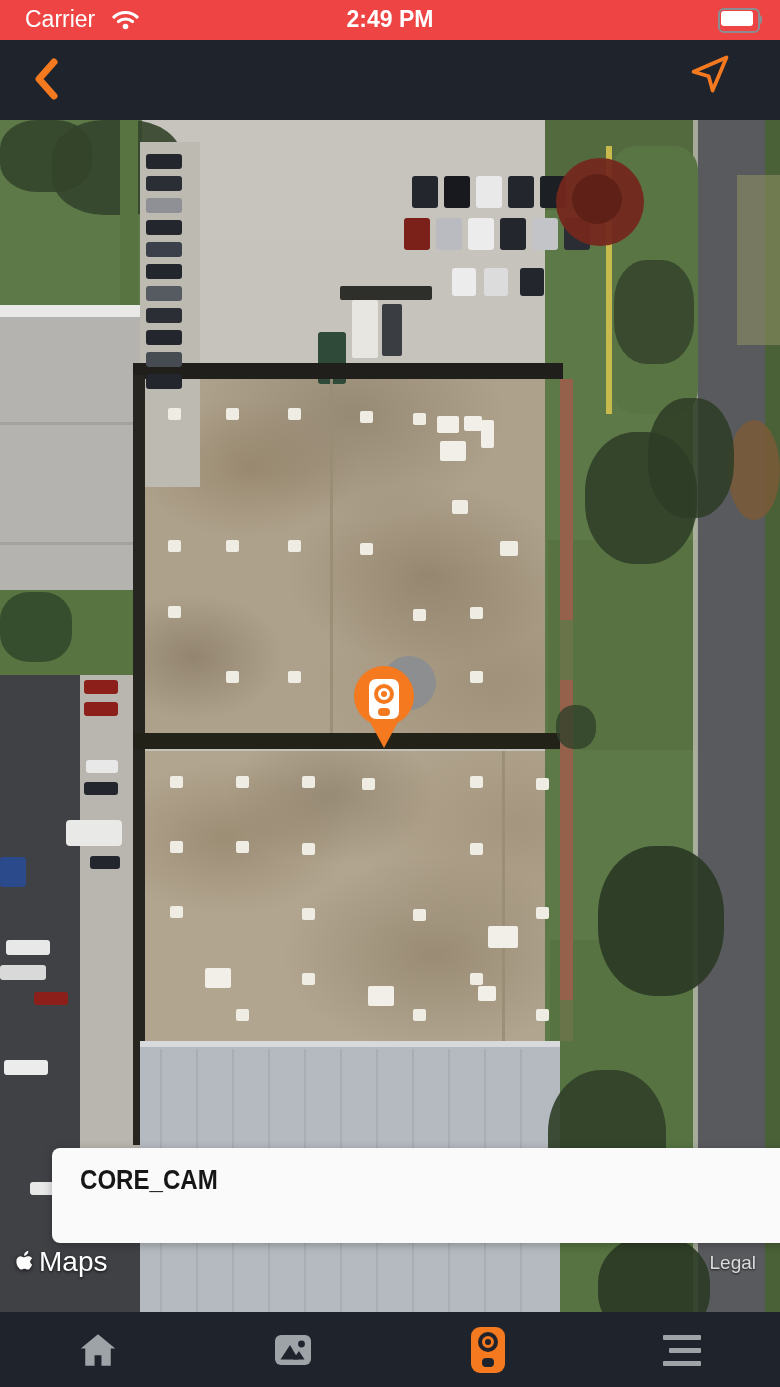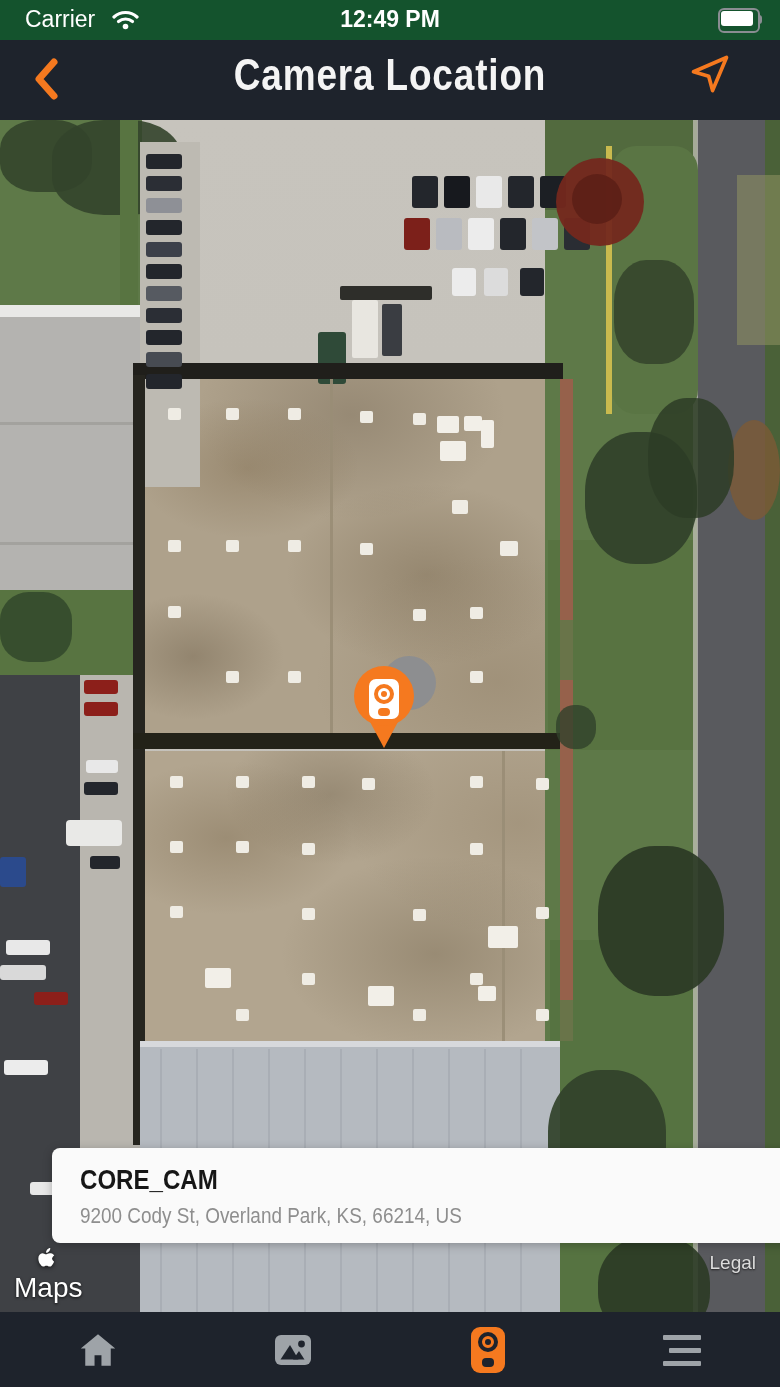--- a/index.html
+++ b/index.html
@@ -1,21 +1,21 @@
 <!DOCTYPE html>
 <html><head>
 <meta charset="utf-8">
 <style>
   html,body{margin:0;padding:0;background:#000;}
   .phone{position:relative;width:780px;height:1387px;overflow:hidden;
          background:#1E232C;font-family:"Liberation Sans",sans-serif;
          -webkit-font-smoothing:antialiased;}
 
   
-  .status-bar{position:absolute;left:0;top:0;width:780px;height:40px;background:#14532d;z-index:30;}
+  .status-bar{position:absolute;left:0;top:0;width:780px;height:40px;background:#ef4444;z-index:30;}
   .carrier{position:absolute;left:25px;top:6px;font-size:23px;color:#fff;}
   .wifi{position:absolute;left:112px;top:9px;}
   .time{position:absolute;left:0;top:6px;width:780px;text-align:center;font-size:23px;font-weight:bold;color:#fff;}
   .battery{position:absolute;right:16px;top:8px;width:46px;height:23px;}
   .battery .shell{position:absolute;left:0;top:0;width:38px;height:21px;border:2px solid #8A8D92;border-radius:6px;}
   .battery .fill{position:absolute;left:3px;top:3px;width:32px;height:15px;background:#fff;border-radius:3px;}
   .battery .nub{position:absolute;right:2px;top:7px;width:4px;height:9px;background:#8A8D92;border-radius:0 3px 3px 0;}
 
   
   .nav-bar{position:absolute;left:0;top:40px;width:780px;height:80px;background:#1E232C;z-index:30;}
@@ -63,21 +63,21 @@
 
   
   .info-card{position:absolute;left:52px;top:1028px;width:753px;height:95px;background:#FAFAFA;
              border-radius:8px;box-shadow:0 2px 10px rgba(0,0,0,.25);z-index:8;}
   .cam-name{position:absolute;left:28px;top:16px;font-size:28px;font-weight:bold;color:#161616;white-space:nowrap;}
   .cam-name span,.cam-addr span{display:inline-block;transform:scaleX(.86);transform-origin:0 50%;}
   .cam-addr{position:absolute;left:28px;top:55px;font-size:22px;font-weight:500;color:#8E8E8E;white-space:nowrap;}
 
   
   .maps-logo{position:absolute;left:14px;top:1126px;z-index:9;display:flex;align-items:center;
-             color:#fff;font-size:28px;font-weight:500;text-shadow:0 1px 3px rgba(0,0,0,.8);flex-direction:column;}
+             color:#fff;font-size:28px;font-weight:500;text-shadow:0 1px 3px rgba(0,0,0,.8);}
   .legal{position:absolute;right:24px;top:1132px;z-index:9;font-size:19px;color:#DCDCDC;
          text-shadow:0 1px 2px rgba(0,0,0,.7);cursor:pointer;}
   .watermark{position:absolute;left:172px;top:1118px;z-index:6;font-size:66px;line-height:1;
              color:rgba(62,62,62,.55);white-space:nowrap;letter-spacing:-1px;}
 
   
   .tab-bar{position:absolute;left:0;bottom:0;width:780px;height:75px;background:#1E232C;z-index:30;
            display:grid;grid-template-columns:repeat(4,1fr);}
   .tab{display:flex;align-items:center;justify-content:center;cursor:pointer;}
   .cam-tab-icon{position:relative;width:34px;height:46px;border-radius:9px;background:#F5791F;}
@@ -97,36 +97,33 @@
 
   <div class="status-bar">
     <div class="carrier">Carrier</div>
     <div class="wifi">
       <svg width="27" height="21" viewBox="0 0 27 21">
         <path d="M2 8 A17 17 0 0 1 25 8" stroke="#fff" stroke-width="3.2" fill="none" stroke-linecap="round"></path>
         <path d="M6.5 12.5 A11 11 0 0 1 20.5 12.5" stroke="#fff" stroke-width="3.2" fill="none" stroke-linecap="round"></path>
         <circle cx="13.5" cy="17.5" r="2.8" fill="#fff"></circle>
       </svg>
     </div>
-    <div class="time">12:49 PM</div>
+    <div class="time">2:49 PM</div>
     <div class="battery">
       <div class="shell"></div>
         <div class="fill"></div>
         <div class="nub"></div>
     </div>
   </div>
 
   <div class="nav-bar">
     <div class="back-btn">
       <svg width="30" height="46" viewBox="0 0 30 46">
         <path d="M24 6 L9 23 L24 40" stroke="#F5791F" stroke-width="7" fill="none" stroke-linecap="round" stroke-linejoin="round"></path>
       </svg>
-    </div>
-    <div class="page-title">
-      <span>Camera Location</span>
     </div>
     <div class="send-btn">
       <svg width="44" height="44" viewBox="0 0 24 24">
         <path d="M21 3 L13.4 21 L11.3 13.2 L3 10.8 Z" stroke="#F5791F" stroke-width="2" fill="none" stroke-linecap="round" stroke-linejoin="round"></path>
       </svg>
     </div>
   </div>
 
   <div class="map">
     <div class="roof-upper"></div>
@@ -282,22 +279,20 @@
         <div class="lens"></div>
           <div class="base-dot"></div>
       </div>
     </div>
 
 
 
     <div class="info-card">
       <div class="cam-name">
         <span>CORE_CAM</span></div>
-      <div class="cam-addr">
-        <span>9200 Cody St, Overland Park, KS, 66214, US</span></div>
     </div>
 
     <div class="maps-logo">
       <svg width="22" height="26" viewBox="0 0 20 24" style="margin-right:3px;filter:drop-shadow(0 1px 2px rgba(0,0,0,.7));">
         <path d="M14.5 12.6c0-2.6 2.1-3.8 2.2-3.9-1.2-1.8-3.1-2-3.8-2-1.6-.2-3.1 1-3.9 1-.8 0-2-1-3.4-1C3.9 6.8 2 8.4 2 11.5c0 1.9.7 3.9 1.6 5.2.8 1.1 1.7 2.4 2.9 2.3 1.2 0 1.6-.7 3-.7s1.8.7 3 .7c1.3 0 2.1-1.1 2.8-2.2.9-1.3 1.2-2.5 1.2-2.6-.1 0-2-1-2-3.6z" fill="#fff"></path>
         <path d="M12 4.8c.7-.8 1.1-1.9 1-3-1 0-2.1.6-2.8 1.4-.6.7-1.2 1.9-1 3 1.1.1 2.2-.6 2.8-1.4z" fill="#fff"></path>
       </svg>
       <span>Maps</span>
     </div>
     <div class="legal">Legal</div>

